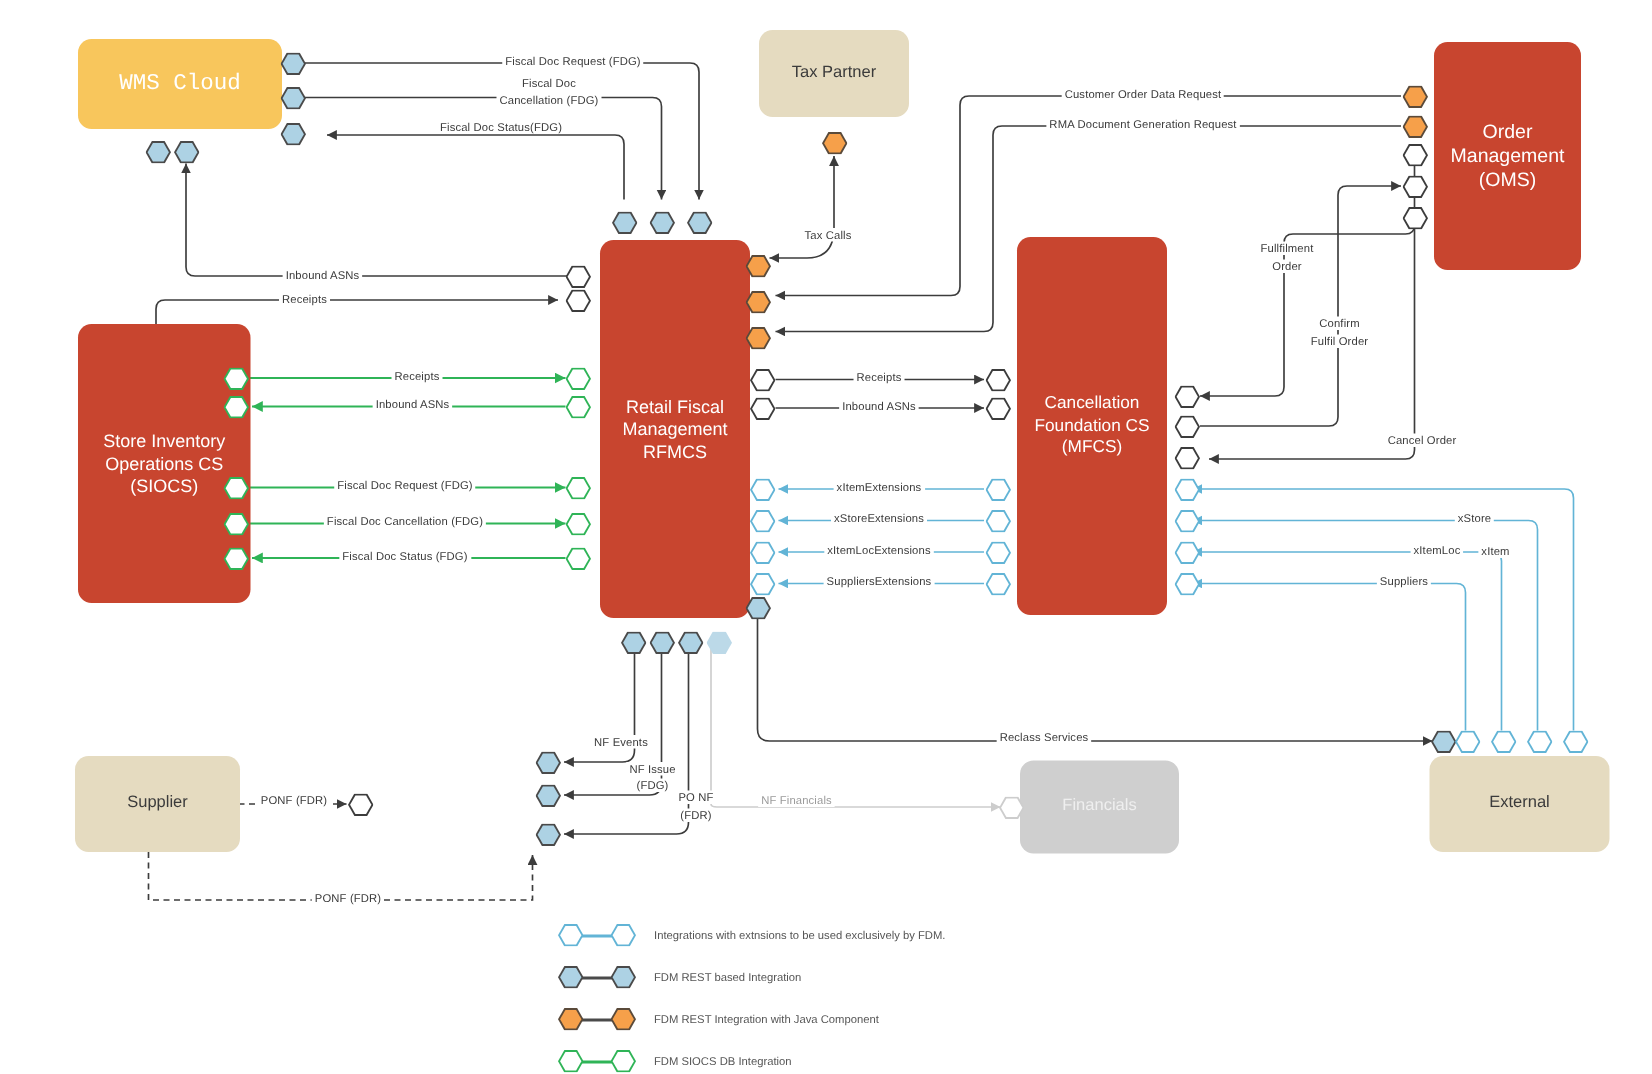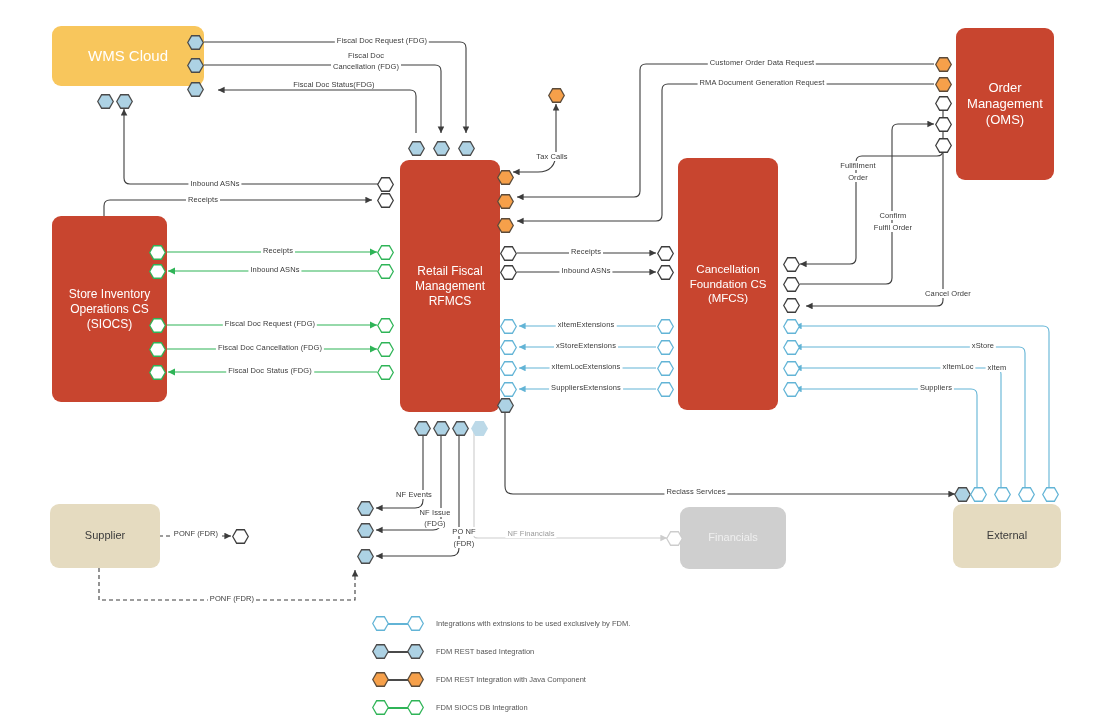--- a/index.html
+++ b/index.html
@@ -112,24 +112,27 @@
       <path d="M656,368 L519,368" marker-end="url(#ab)"></path>
       <path d="M656,389 L519,389" marker-end="url(#ab)"></path>
 
       <path d="M1049,487 L1049,332 Q1049,326 1043,326 L795,326" marker-end="url(#ab)"></path>
       <path d="M1025,487 L1025,353 Q1025,347 1019,347 L795,347" marker-end="url(#ab)"></path>
       <path d="M1001,487 L1001,374 Q1001,368 995,368 L795,368" marker-end="url(#ab)"></path>
       <path d="M977,487 L977,395 Q977,389 971,389 L795,389" marker-end="url(#ab)"></path>
     </g>
   </svg>
 
-  <div class="node n-yellow" style="left:52px;top:26px;width:152px;height:60px;font-size:15px;">
+  <div class="node n-yellow" style="left:52px;top:26px;width:136px;height:60px;font-size:15px;font-family:Liberation Mono, monospace;">
     <span class="lbl">WMS Cloud</span>
   </div>
 
+  <div class="node n-beige" style="left:506px;top:20px;width:100px;height:58px;font-size:11px;">
+    <span class="lbl">Tax Partner</span>
+  </div>
 
   <div class="node n-red" style="left:956px;top:28px;width:98px;height:152px;font-size:13px;flex-direction:column;">
     <span class="lbl">Order</span>
     <span class="lbl">Management</span>
     <span class="lbl">(OMS)</span>
   </div>
 
   <div class="node n-red" style="left:52px;top:216px;width:115px;height:186px;font-size:12px;flex-direction:column;">
     <span class="lbl">Store Inventory</span>
     <span class="lbl">Operations CS</span>
@@ -150,21 +153,21 @@
 
   <div class="node n-beige" style="left:50px;top:504px;width:110px;height:64px;font-size:11px;">
     <span class="lbl">Supplier</span>
   </div>
 
 
   <div class="node n-grey" style="left:680px;top:507px;width:106px;height:62px;font-size:11px;">
     <span class="lbl">Financials</span>
   </div>
 
-  <div class="node n-beige" style="left:953px;top:504px;width:108px;height:64px;font-size:11px;">
+  <div class="node n-beige" style="left:953px;top:504px;width:120px;height:64px;font-size:11px;">
     <span class="lbl">External</span>
   </div>
 
   <div class="hex h-blue" style="left:187px;top:35px;">
       <i class="inner"></i>
     </div>
   <div class="hex h-blue" style="left:187px;top:58px;">
       <i class="inner"></i>
     </div>
   <div class="hex h-blue" style="left:187px;top:82px;">

